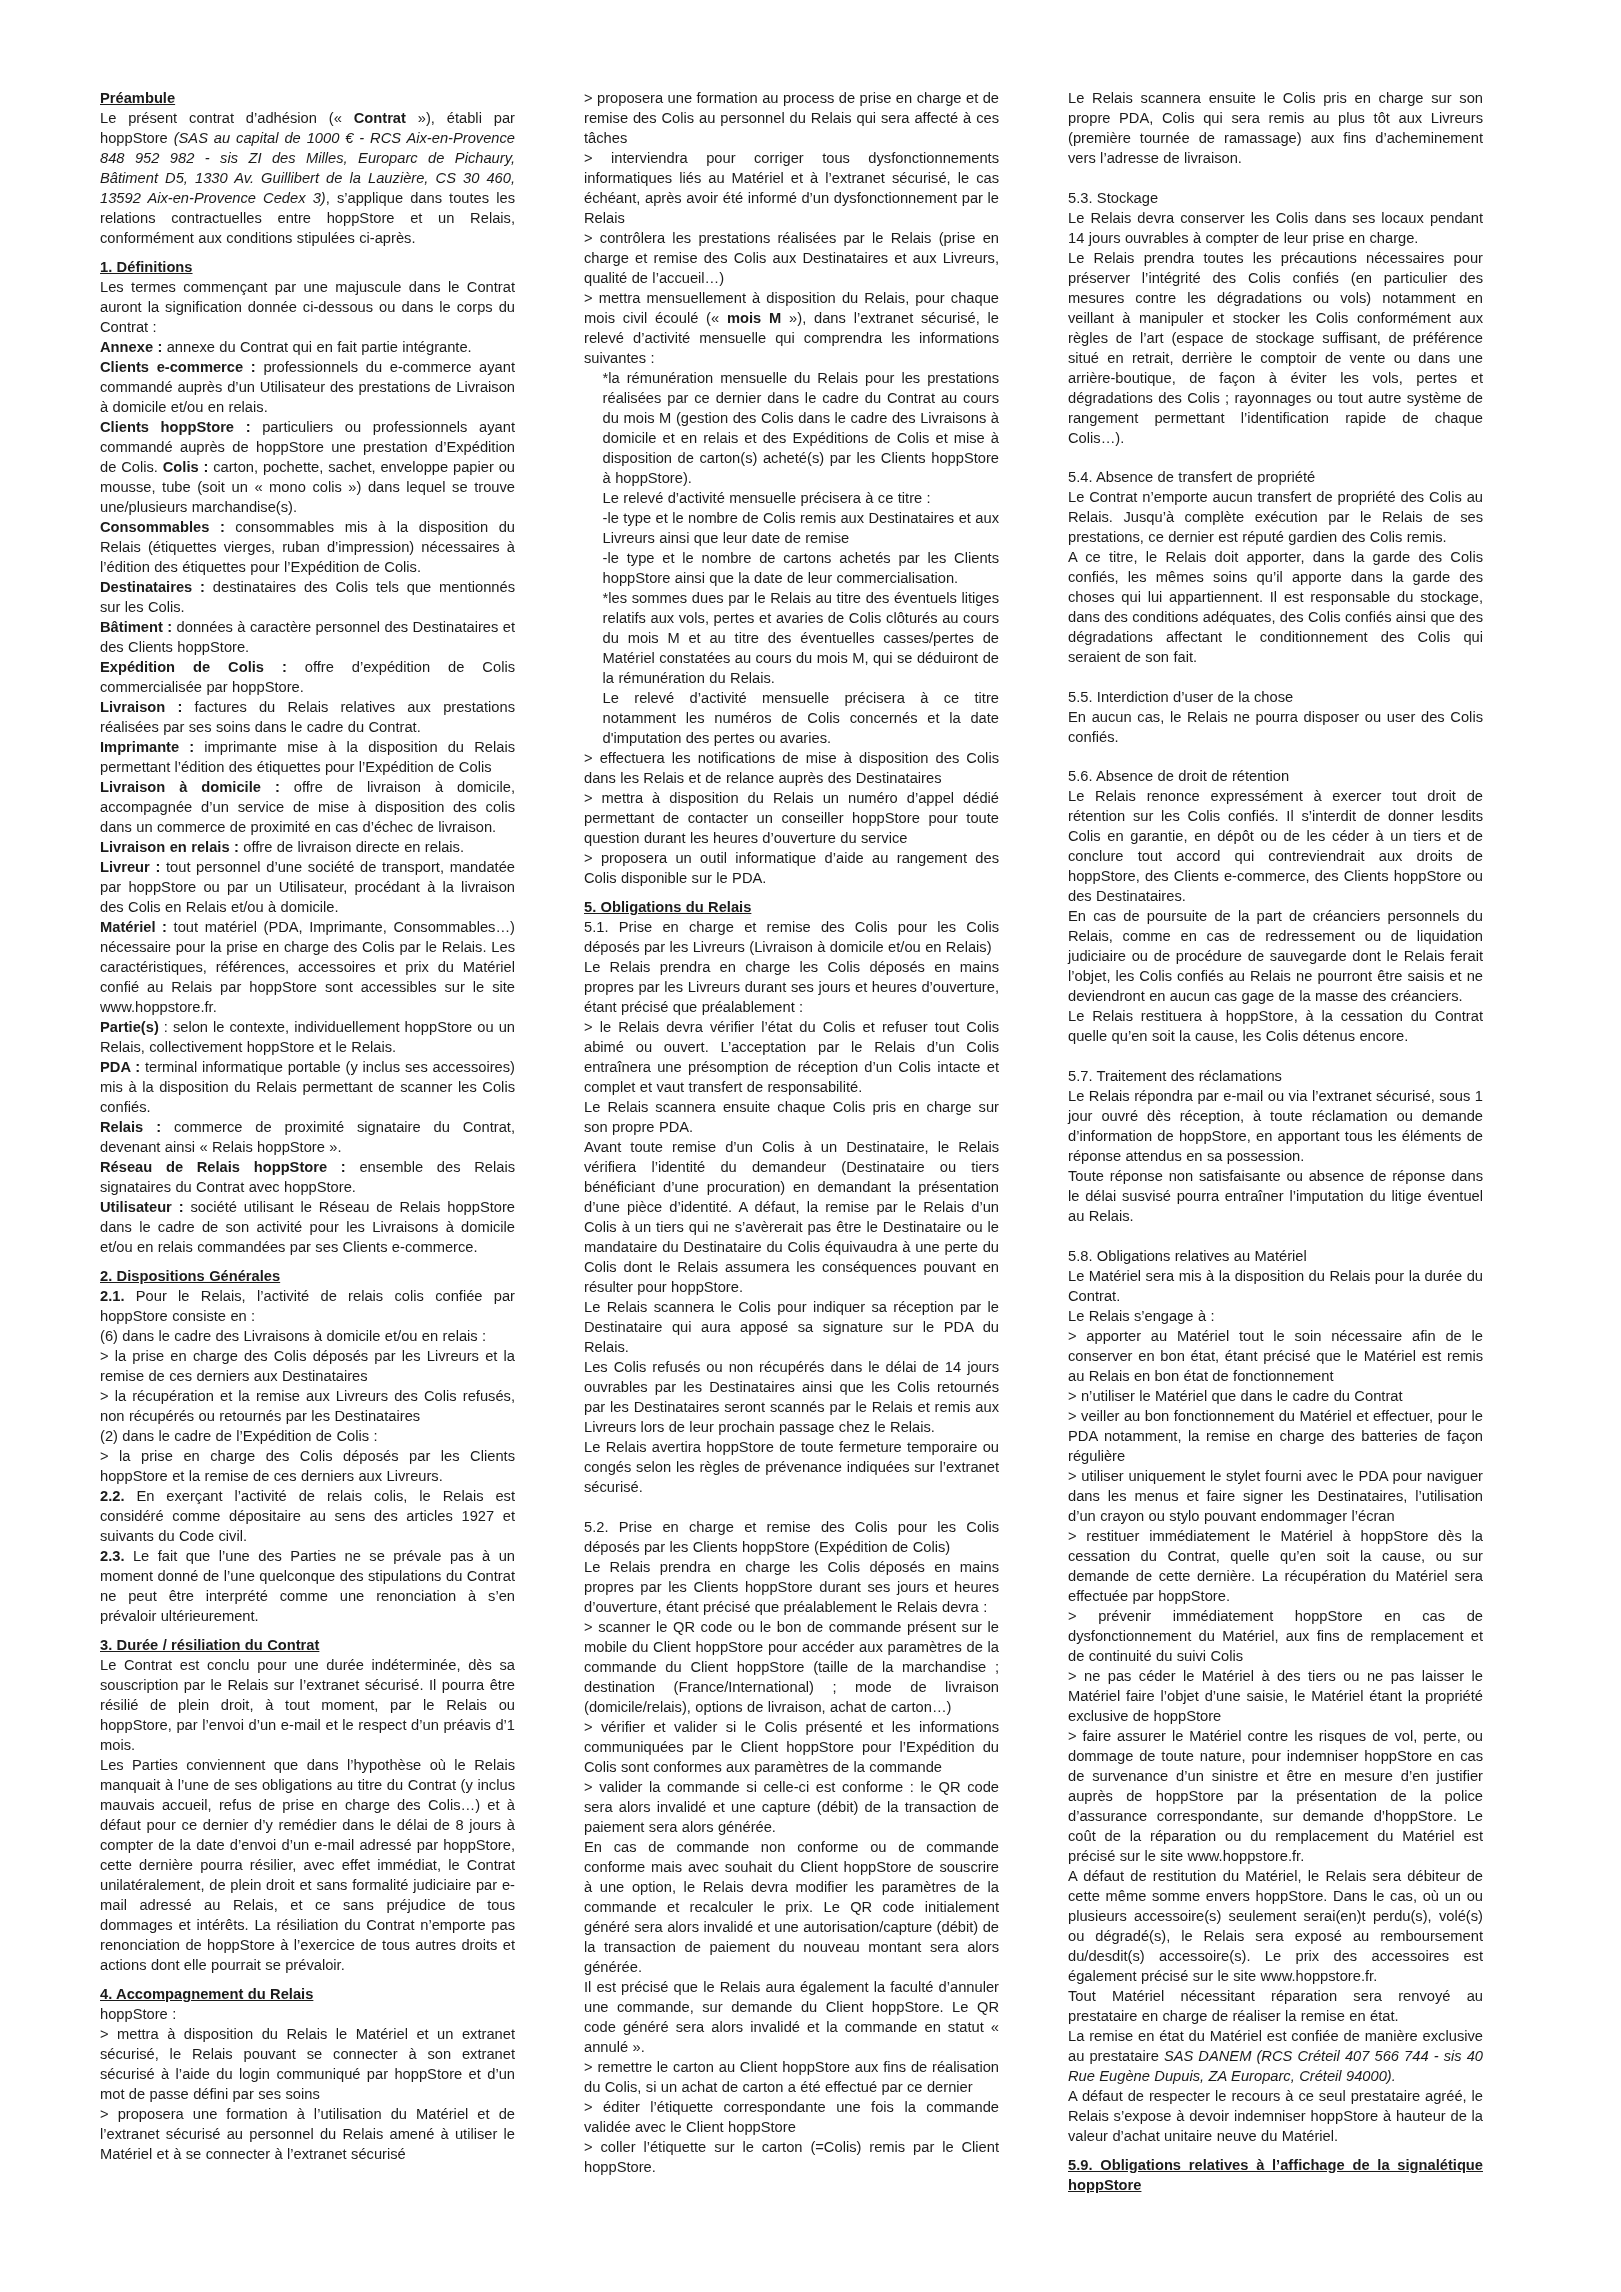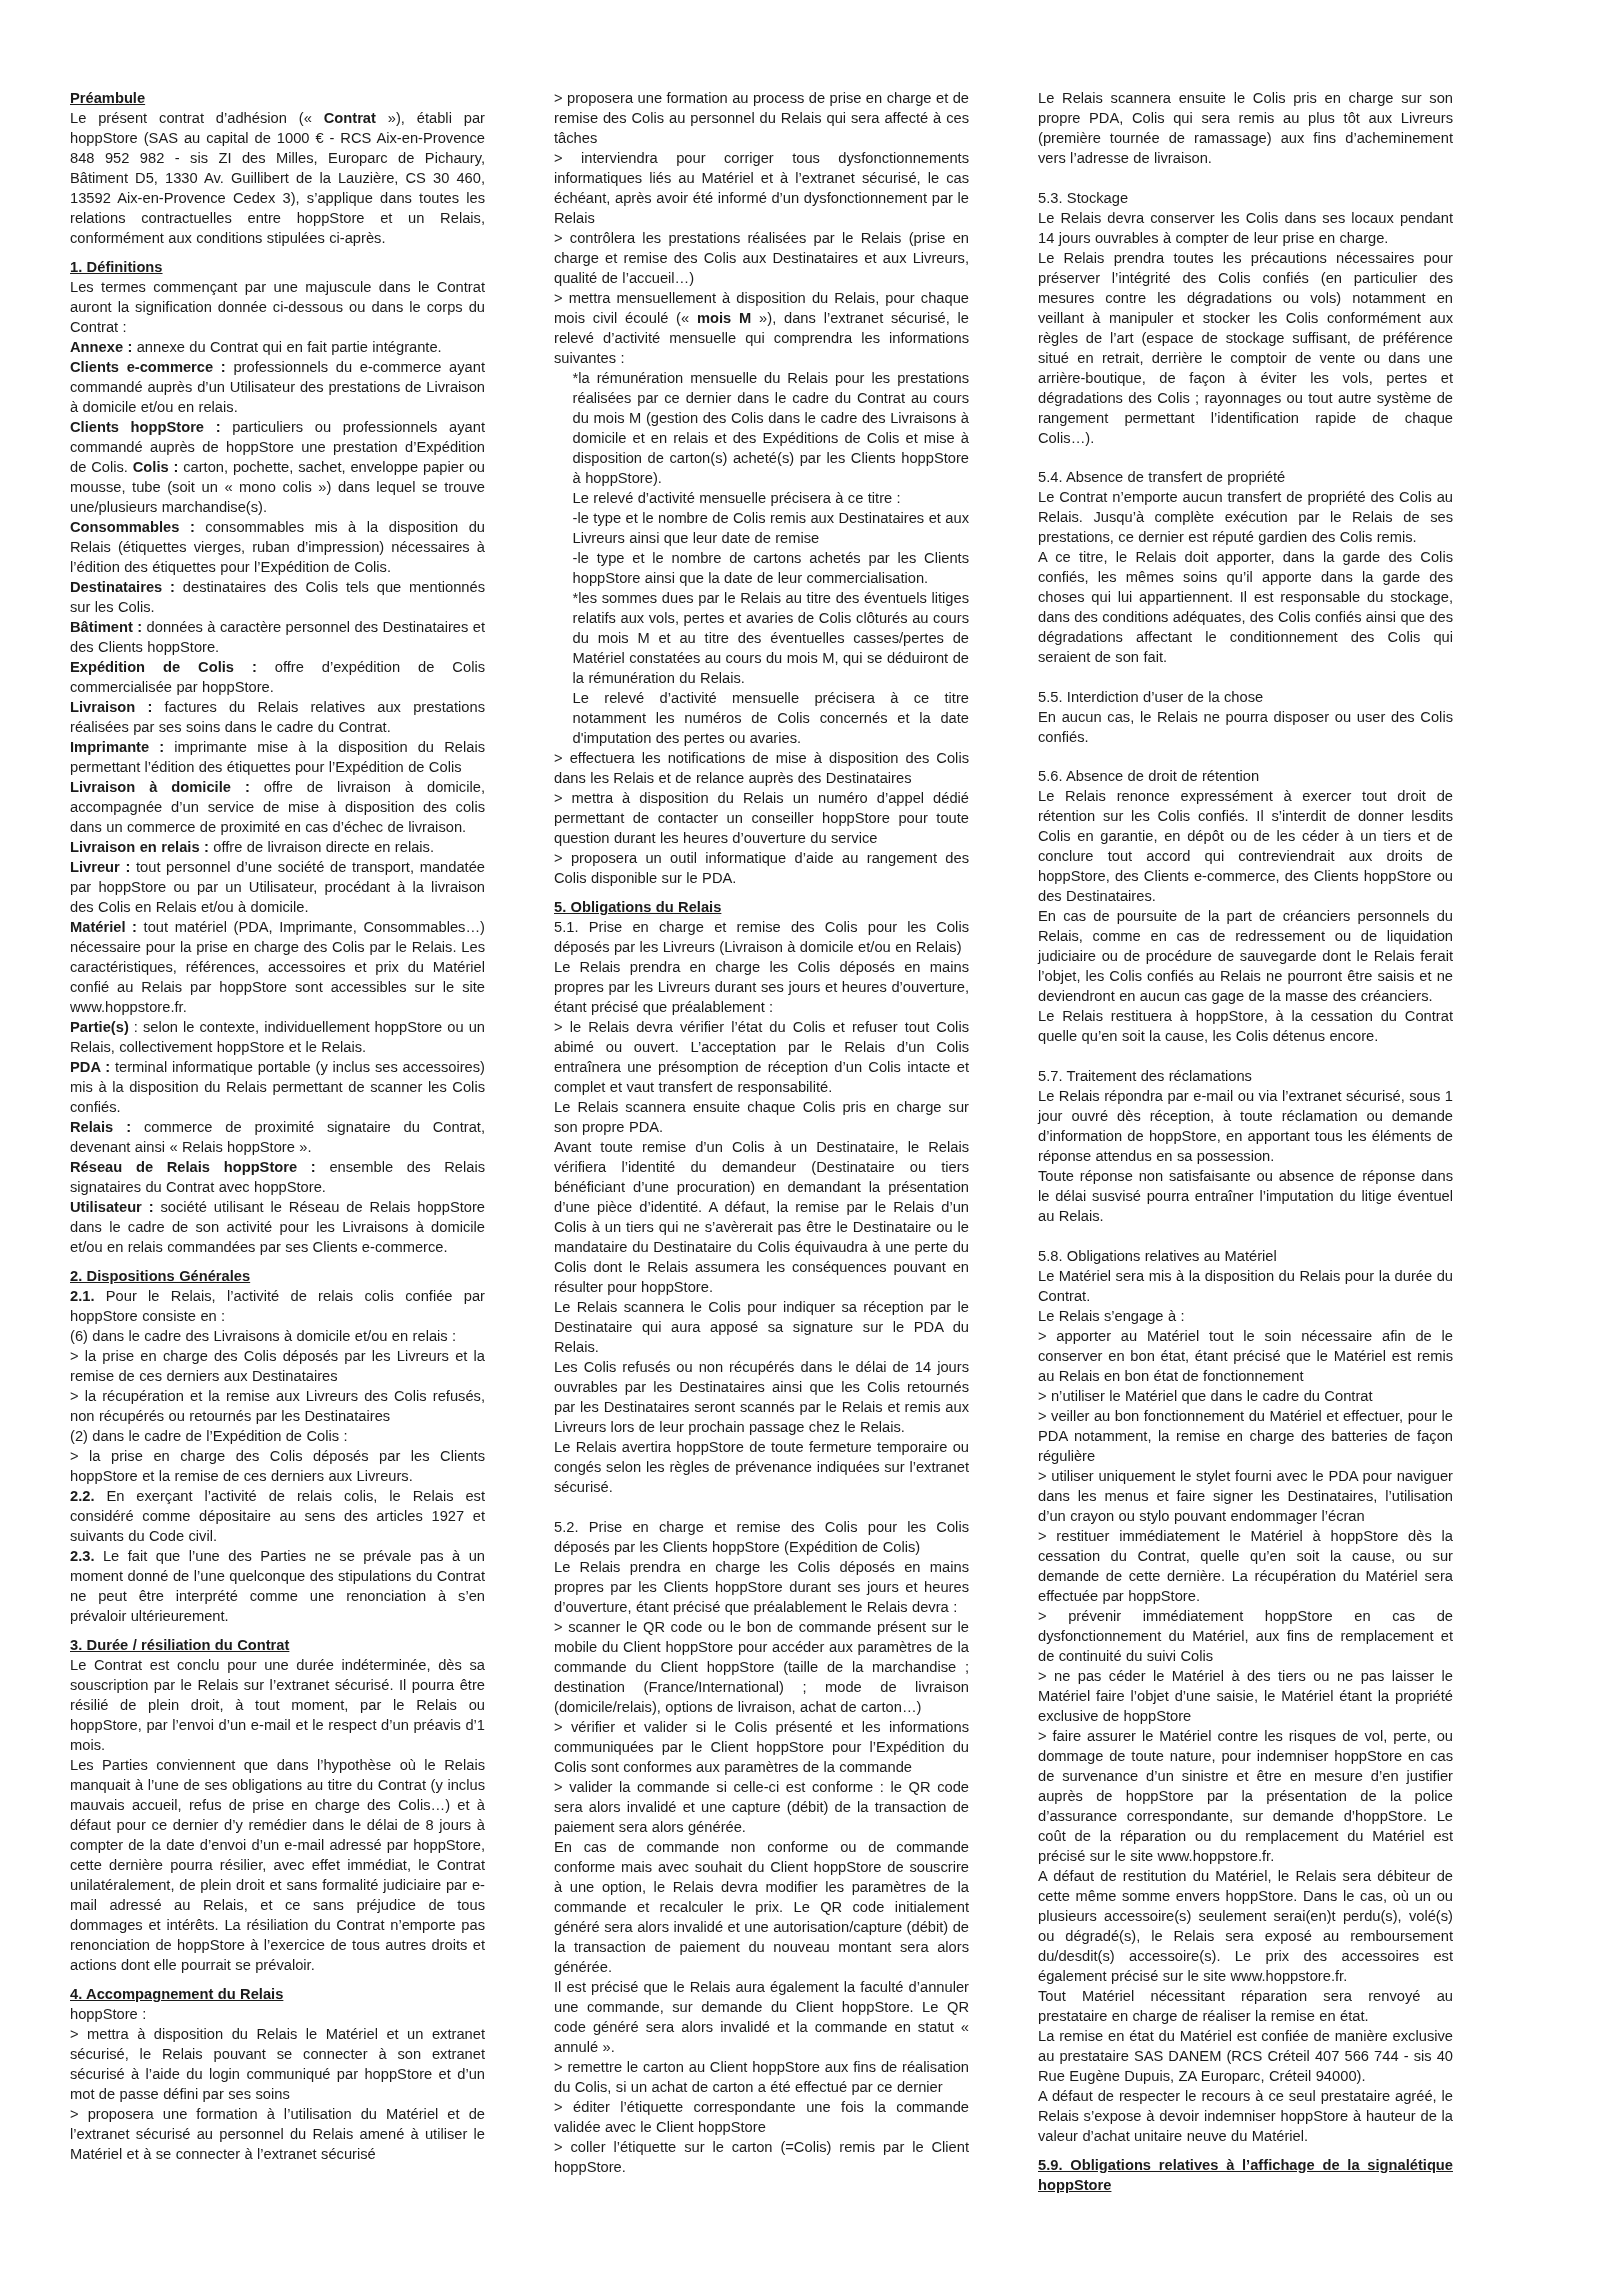--- a/index.html
+++ b/index.html
@@ -9,21 +9,21 @@
     background: #ffffff;
     overflow: hidden;
     font-family: "Liberation Sans", "DejaVu Sans", sans-serif;
     color: #1b1b1b;
     -webkit-font-smoothing: antialiased;
   }
   .page {
     box-sizing: border-box;
     width: 1621px;
     height: 2293px;
-    padding: 88px 86px 39px 70px;
+    padding: 88px 86px 39px 100px;
     display: flex;
     gap: 69px;
   }
   .col {
     width: 415px;
     flex: 0 0 415px;
   }
   .block {
     margin: 0;
     font-size: 14.7px;
@@ -37,21 +37,21 @@
     margin-top: 9px;
   }
   .block.h2 {
     font-weight: 400;
     margin-top: 19.6px;
   }
   .block.h1:first-child, .block.h2:first-child { margin-top: 0; }
   .block.h1 + .block.h2 { margin-top: 0; }
   .block.indent { padding-left: 18.6px; }
   .run.b { font-weight: 700; }
-  .run.i { }
+  .run.i { font-style: italic; }
 </style>
 </head>
 <body>
 
 <div class="page">
   <div class="col">
       <p class="block h1"><span class="run">Préambule</span></p>
       <p class="block p"><span class="run">Le présent contrat d’adhésion (« </span><span class="run b">Contrat</span><span class="run"> »), établi par hoppStore </span><span class="run i">(SAS au capital de 1000 € - RCS Aix-en-Provence 848 952 982 - sis ZI des Milles, Europarc de Pichaury, Bâtiment D5, 1330 Av. Guillibert de la Lauzière, CS 30 460, 13592 Aix-en-Provence Cedex 3)</span><span class="run">, s’applique dans toutes les relations contractuelles entre hoppStore et un Relais, conformément aux conditions stipulées ci-après.</span></p>
       <p class="block h1"><span class="run">1. Définitions</span></p>
       <p class="block p"><span class="run">Les termes commençant par une majuscule dans le Contrat auront la signification donnée ci-dessous ou dans le corps du Contrat :</span></p>

